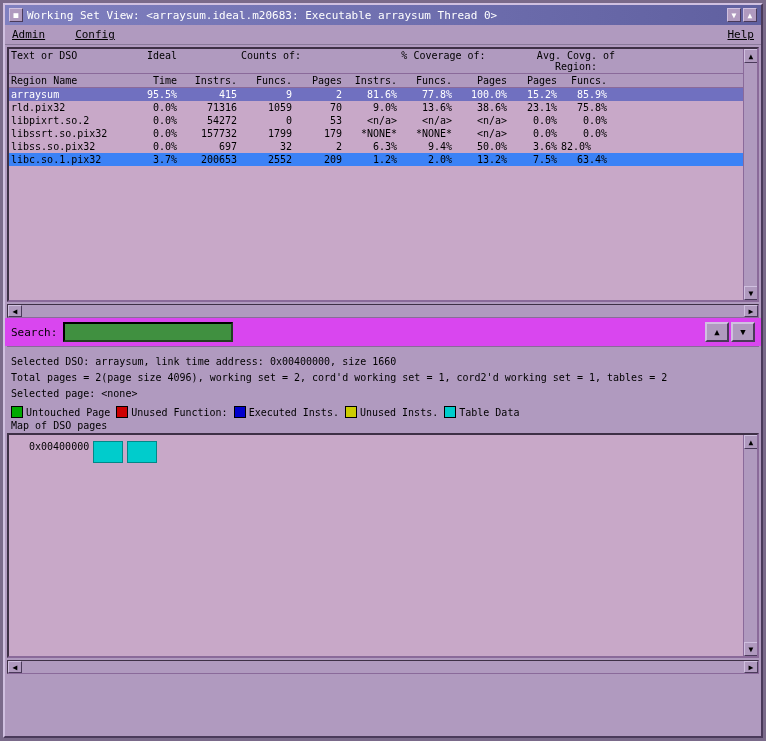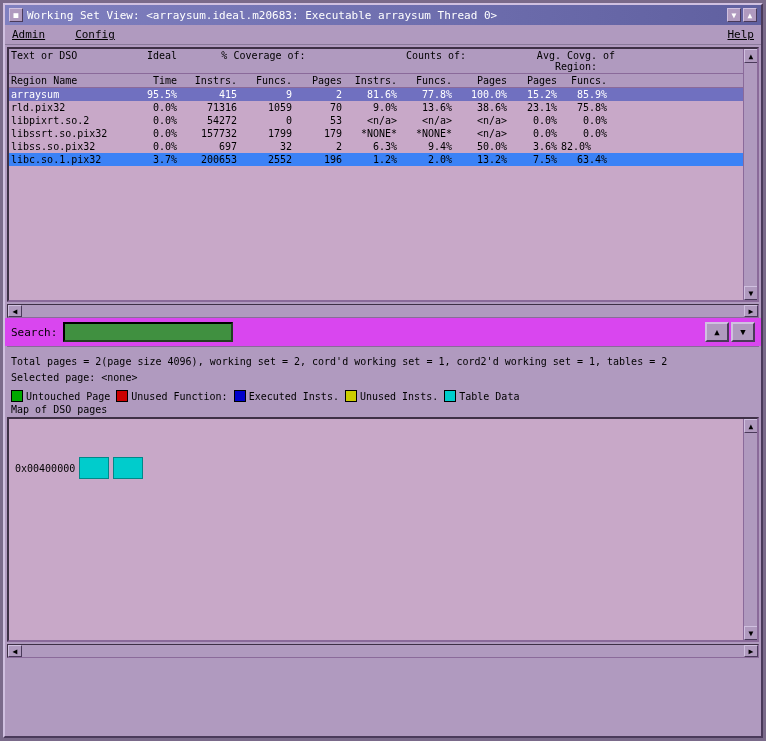--- a/index.html
+++ b/index.html
@@ -129,22 +129,22 @@
       <span class="menu-item underline">Config</span>
     </div>
     <span class="menu-item underline">Help</span>
   </div>
 
   <div style="margin: 2px; position: relative; height: 255px; background: #c8a8c8; border: 2px inset #8a6a9a; overflow: hidden;">
 
     <div style="display: flex; background: #b09abf; font-size: 10px; padding: 1px 2px; border-bottom: 1px solid #8a6a9a;">
       <div style="width:120px;">Text or DSO</div>
       <div style="width:50px; text-align:right; padding-right:4px;">Ideal</div>
+      <div style="width:180px; text-align:center;">Counts of:</div>
       <div style="width:165px; text-align:center;">% Coverage of:</div>
-      <div style="width:180px; text-align:center;">Counts of:</div>
       <div style="width:100px; text-align:center;">Avg. Covg. of Region:</div>
     </div>
 
     <div style="display: flex; background: #b09abf; font-size: 10px; padding: 1px 2px; border-bottom: 1px solid #8a6a9a;">
       <div style="width:120px;">Region Name</div>
       <div style="width:50px; text-align:right; padding-right:4px;">Time</div>
       <div style="width:60px; text-align:right; padding-right:4px;">Instrs.</div>
       <div style="width:55px; text-align:right; padding-right:4px;">Funcs.</div>
       <div style="width:50px; text-align:right; padding-right:4px;">Pages</div>
       <div style="width:55px; text-align:right; padding-right:4px;">Instrs.</div>
@@ -213,21 +213,21 @@
           <div style="width: 55px; text-align: right; padding-right: 4px; white-space: nowrap; overflow: hidden;">9.4%</div>
           <div style="width: 55px; text-align: right; padding-right: 4px; white-space: nowrap; overflow: hidden;">50.0%</div>
           <div style="width: 50px; text-align: right; padding-right: 4px; white-space: nowrap; overflow: hidden;">3.6%</div>
           <div style="width: 50px; text-align: left; padding-right: 4px; white-space: nowrap; overflow: hidden;">82.0%</div>
         </div>
         <div style="display: flex; font-size: 10px; padding: 1px 2px; cursor: pointer; background: #3b82f6; color: rgb(0, 0, 0);">
           <div style="width: 120px; text-align: left; padding-right: 4px; white-space: nowrap; overflow: hidden;">libc.so.1.pix32</div>
           <div style="width: 50px; text-align: right; padding-right: 4px; white-space: nowrap; overflow: hidden;">3.7%</div>
           <div style="width: 60px; text-align: right; padding-right: 4px; white-space: nowrap; overflow: hidden;">200653</div>
           <div style="width: 55px; text-align: right; padding-right: 4px; white-space: nowrap; overflow: hidden;">2552</div>
-          <div style="width: 50px; text-align: right; padding-right: 4px; white-space: nowrap; overflow: hidden;">196</div>
+          <div style="width: 50px; text-align: right; padding-right: 4px; white-space: nowrap; overflow: hidden;">209</div>
           <div style="width: 55px; text-align: right; padding-right: 4px; white-space: nowrap; overflow: hidden;">1.2%</div>
           <div style="width: 55px; text-align: right; padding-right: 4px; white-space: nowrap; overflow: hidden;">2.0%</div>
           <div style="width: 55px; text-align: right; padding-right: 4px; white-space: nowrap; overflow: hidden;">13.2%</div>
           <div style="width: 50px; text-align: right; padding-right: 4px; white-space: nowrap; overflow: hidden;">7.5%</div>
           <div style="width: 50px; text-align: right; padding-right: 4px; white-space: nowrap; overflow: hidden;">63.4%</div>
         </div>
       </div>
 
     <div style="position:absolute; right:0; top:0; width:14px; height:100%; background:#b09abf; border-left:1px solid #8a6a9a; display:flex; flex-direction:column;">
       <div style="width:14px;height:14px;background:#b09abf;border:1px solid;border-top-color:#d0c0e0;border-left-color:#d0c0e0;border-right-color:#4a3a5a;border-bottom-color:#4a3a5a;display:flex;align-items:center;justify-content:center;cursor:pointer;font-size:8px;">▲</div>
@@ -249,20 +249,21 @@
       <div style="width:24px;height:20px;background:#b09abf;border:2px solid;border-top-color:#d0c0e0;border-left-color:#d0c0e0;border-right-color:#4a3a5a;border-bottom-color:#4a3a5a;cursor:pointer;display:flex;align-items:center;justify-content:center;font-size:9px;">▲</div>
       <div style="width:24px;height:20px;background:#b09abf;border:2px solid;border-top-color:#d0c0e0;border-left-color:#d0c0e0;border-right-color:#4a3a5a;border-bottom-color:#4a3a5a;cursor:pointer;display:flex;align-items:center;justify-content:center;font-size:9px;">▼</div>
     </div>
   </div>
 
   <div style="height:6px; margin:0 2px; background:#b09abf; border-top:1px solid #8a6a9a; position:relative;">
     <div style="position:absolute;right:0;top:0;width:14px;height:6px;background:#b09abf;"></div>
   </div>
 
   <div style="padding:2px 6px; font-size:10px; color:#000; line-height:1.6;">
+    <div>Selected DSO: arraysum, link time address: 0x00400000, size 1660</div>
     <div>Total pages = 2(page size 4096), working set = 2, cord'd working set = 1, cord2'd working set = 1, tables = 2</div>
     <div>Selected page: &lt;none&gt;</div>
   </div>
 
   <div style="display:flex; align-items:center; padding:2px 6px; gap:6px; flex-wrap:wrap; font-size:10px;">
     <div class="legend-item">
       <div style="width:12px;height:12px;background:#00aa00;border:1px solid #000;"></div>
       <span>Untouched Page</span>
     </div>
     <div class="legend-item">
@@ -280,21 +281,21 @@
     <div class="legend-item">
       <div style="width:12px;height:12px;background:#00cccc;border:1px solid #000;"></div>
       <span>Table Data</span>
     </div>
   </div>
 
   <div style="padding:0 6px; font-size:10px; color:#000;">Map of DSO pages</div>
 
   <div style="margin:2px; background:#c8a8c8; border:2px inset #8a6a9a; height:225px; overflow:hidden; position:relative;">
 
-    <div style="display:flex; align-items:center; padding:6px 6px; gap:4px; font-size:10px;margin-top:32px;">
+    <div style="display:flex; padding:6px 20px; gap:4px; font-size:10px;">
       <span>0x00400000</span>
       <div style="width:30px;height:22px;background:#00cccc;border:1px solid #008888;"></div>
       <div style="width:30px;height:22px;background:#00cccc;border:1px solid #008888;"></div>
     </div>
 
     <div style="position:absolute;right:0;top:0;width:14px;height:100%;background:#b09abf;border-left:1px solid #8a6a9a;display:flex;flex-direction:column;">
       <div style="width:14px;height:14px;background:#b09abf;border:1px solid;border-top-color:#d0c0e0;border-left-color:#d0c0e0;border-right-color:#4a3a5a;border-bottom-color:#4a3a5a;display:flex;align-items:center;justify-content:center;cursor:pointer;font-size:8px;">▲</div>
       <div style="flex:1;"></div>
       <div style="width:14px;height:14px;background:#b09abf;border:1px solid;border-top-color:#d0c0e0;border-left-color:#d0c0e0;border-right-color:#4a3a5a;border-bottom-color:#4a3a5a;display:flex;align-items:center;justify-content:center;cursor:pointer;font-size:8px;">▼</div>
     </div>

